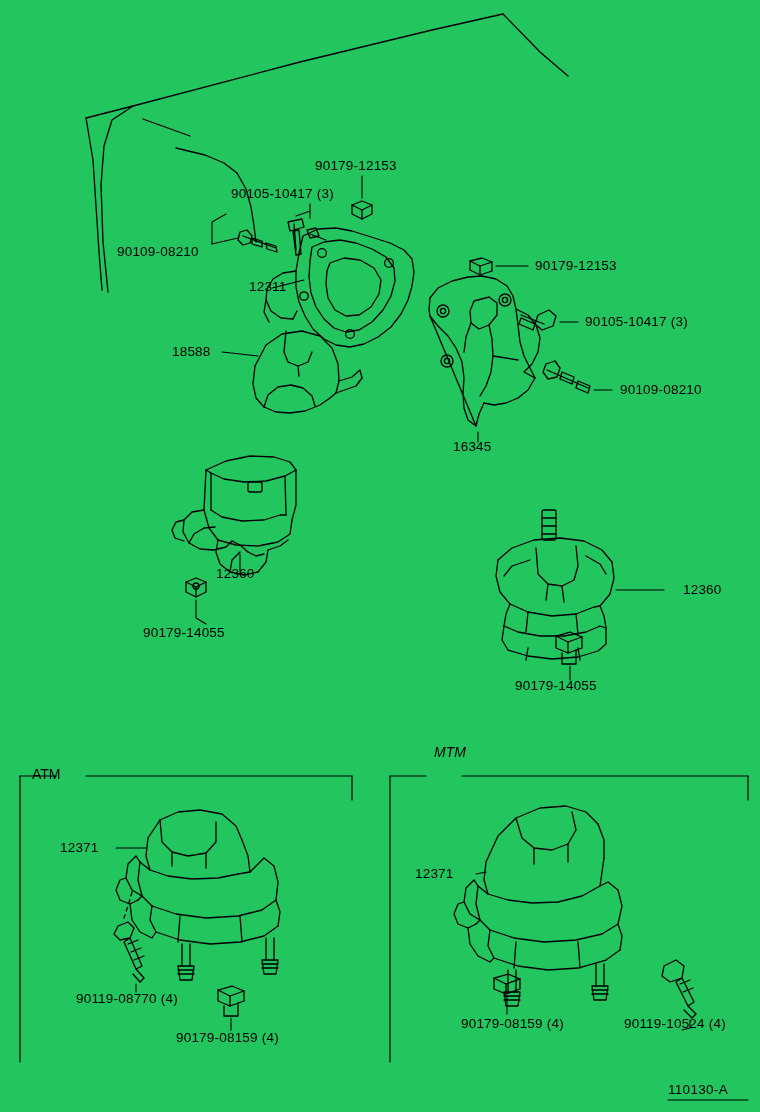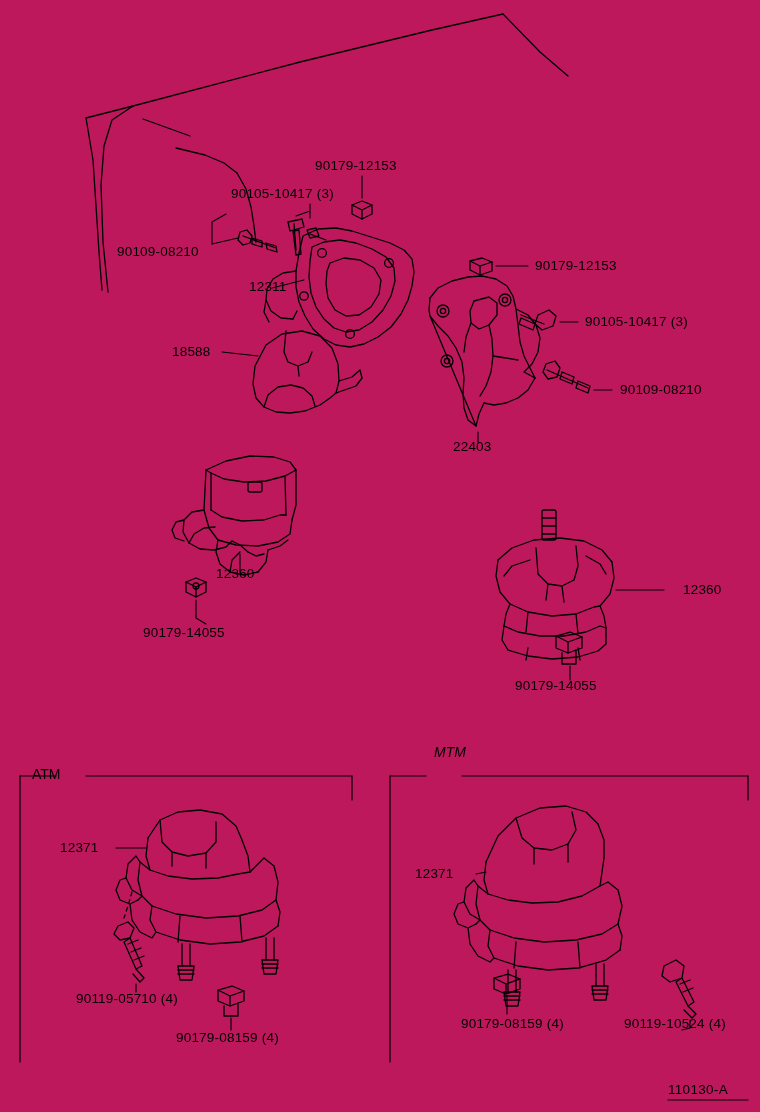--- a/index.html
+++ b/index.html
@@ -4,21 +4,21 @@
 <style>
   html, body {
     margin: 0;
     padding: 0;
     background: #ffffff;
   }
   #page {
     position: relative;
     width: 760px;
     height: 1112px;
-    background: #be185d;
+    background: #22c55e;
     font-family: "Liberation Sans", sans-serif;
     overflow: hidden;
   }
   svg.layer {
     position: absolute;
     left: 0;
     top: 0;
     width: 760px;
     height: 1112px;
   }
@@ -326,37 +326,37 @@
   <div class="lbl" style="left:224px; top:279px;margin-left:25px;">12311</div>
 
   <div class="lbl" style="left:172px; top:344px;">18588</div>
 
   <div class="lbl" style="left:535px; top:258px;">90179-12153</div>
 
   <div class="lbl" style="left:585px; top:314px;">90105-10417 (3)</div>
 
   <div class="lbl" style="left:620px; top:382px;">90109-08210</div>
 
-  <div class="lbl" style="left:453px; top:439px;">22403</div>
+  <div class="lbl" style="left:453px; top:439px;">16345</div>
 
   <div class="lbl" style="left:216px; top:566px;">12360</div>
 
   <div class="lbl" style="left:143px; top:625px;">90179-14055</div>
 
   <div class="lbl" style="left:683px; top:582px;">12360</div>
 
   <div class="lbl" style="left:515px; top:678px;">90179-14055</div>
 
   <div class="sect" style="left:32px; top:766px;text-align:center;">ATM</div>
 
   <div class="sect" style="left:434px; top:744px;font-style:italic;">MTM</div>
 
   <div class="lbl" style="left:60px; top:840px;">12371</div>
 
-  <div class="lbl" style="left:76px; top:991px;">90119-05710 (4)</div>
+  <div class="lbl" style="left:76px; top:991px;">90119-08770 (4)</div>
 
   <div class="lbl" style="left:176px; top:1030px;">90179-08159 (4)</div>
 
   <div class="lbl" style="left:415px; top:866px;">12371</div>
 
   <div class="lbl" style="left:461px; top:1016px;">90179-08159 (4)</div>
 
   <div class="lbl" style="left:624px; top:1016px;">90119-10524 (4)</div>
 
   <div class="figno" style="left:668px; top:1082px;">110130-A</div>

